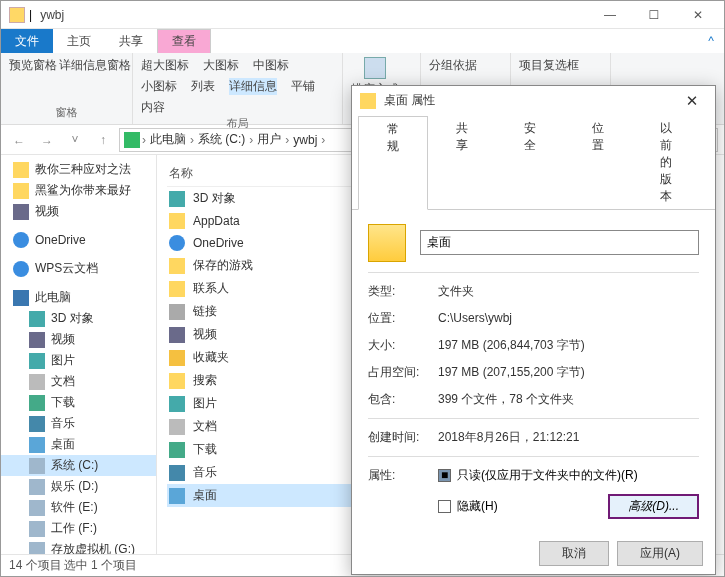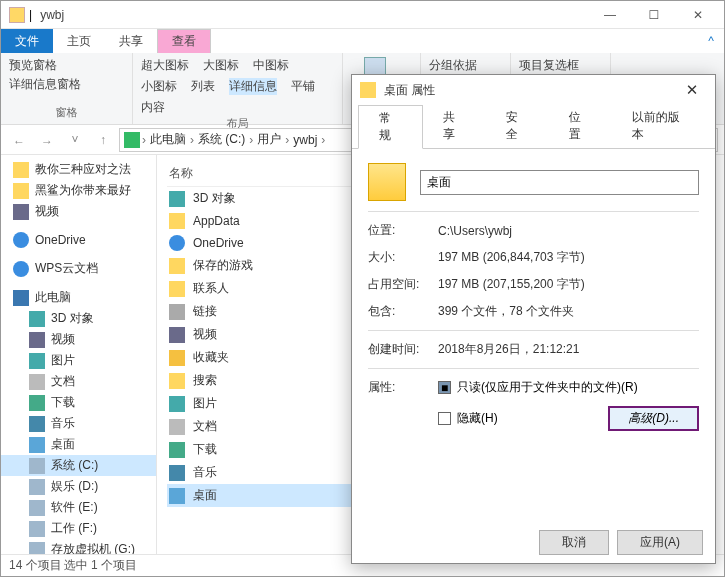--- a/index.html
+++ b/index.html
@@ -16,21 +16,21 @@
 .ribbon-tabs .tab.file { background: #1979ca; color: #fff; }
 .ribbon-tabs .tab.active { border: 1px solid #ccc; border-bottom: none; background: #f9a8d4; }
 .ribbon-tabs .expand { margin-left: auto; padding: 0 10px; display: flex; align-items: center; color: #1979ca; }
 
 .ribbon-body { height: 72px; background: #f5f6f7; border-bottom: 1px solid #ddd; display: flex; }
 .rgroup { border-right: 1px solid #e0e0e0; padding: 4px 8px; display: flex; flex-direction: column; justify-content: space-between; }
 .rgroup .glabel { text-align: center; color: #666; font-size: 11px; }
 .rgroup .gbody { display: flex; gap: 6px; align-items: flex-start; }
 .rbtn-lg { display: flex; flex-direction: column; align-items: center; width: 48px; gap: 2px; color: #444; }
 .rbtn-lg .ric { width: 22px; height: 22px; border: 1px solid #7aa; background: #cde; }
-.rlist { display: flex; flex-direction: column; gap: 2px; }
+.rlist { display: flex; flex-direction: row; gap: 2px; }
 .rlist span { color: #444; white-space: nowrap; }
 
 .addrbar { height: 30px; display: flex; align-items: center; padding: 2px 6px; gap: 4px; border-bottom: 1px solid #e5e5e5; }
 .addrbar .navbtn { width: 24px; height: 24px; display: flex; align-items: center; justify-content: center; color: #888; border-radius: 2px; }
 .addrbar .crumbs { flex: 1; height: 24px; border: 1px solid #ccc; display: flex; align-items: center; padding: 0 4px; gap: 2px; background: #fff; }
 .addrbar .crumbs .pc { width: 16px; height: 16px; background: #3b6; }
 .addrbar .crumbs .seg { color: #333; padding: 0 2px; }
 .addrbar .crumbs .ar { color: #777; }
 
 .main { display: flex; height: calc(100% - 28px - 24px - 72px - 30px - 22px); }
@@ -52,27 +52,27 @@
 
 .filelist { flex: 1; padding: 6px 10px; overflow: hidden; }
 .filelist .hdr { color: #555; padding: 4px 2px; border-bottom: 1px solid #eee; }
 .frow { display: flex; align-items: center; gap: 8px; padding: 3px 2px; color: #333; }
 .frow.sel { background: #cde8ff; }
 .frow .tic.star { background: #f5c040; }
 .frow .tic.link { background: #aaa; }
 
 .status { height: 22px; border-top: 1px solid #e5e5e5; display: flex; align-items: center; padding: 0 8px; color: #555; gap: 2px; }
 
-.dialog { position: absolute; left: 350px; top: 73px; width: 365px; height: 490px; background: #fff; border: 1px solid #888; box-shadow: 0 4px 18px rgba(0,0,0,.3); display: flex; flex-direction: column; }
+.dialog { position: absolute; left: 350px; top: 84px; width: 365px; height: 490px; background: #fff; border: 1px solid #888; box-shadow: 0 4px 18px rgba(0,0,0,.3); display: flex; flex-direction: column; }
 .dialog .dtitle { height: 30px; display: flex; align-items: center; padding: 0 8px; }
 .dialog .dtitle .dic { width: 16px; height: 16px; background: #ffd760; margin-right: 8px; }
 .dialog .dtitle .dlabel { flex: 1; color: #333; }
 .dialog .dtitle .dclose { width: 30px; text-align: center; color: #333; font-size: 15px; }
 .dialog .dtabs { display: flex; padding: 0 6px; border-bottom: 1px solid #ccc; }
-.dialog .dtabs .dtab { padding: 4px 20px; color: #333; }
+.dialog .dtabs .dtab { padding: 4px 28px; color: #333; }
 .dialog .dtabs .dtab.act { border: 1px solid #ccc; border-bottom: 1px solid #fff; margin-bottom: -1px; background: #fff; }
 .dialog .dbody { flex: 1; padding: 14px 16px; display: flex; flex-direction: column; gap: 10px; }
 .dialog .drow { display: flex; align-items: center; }
 .dialog .drow .k { width: 70px; color: #333; }
 .dialog .drow .v { color: #333; }
 .dialog .namebox { flex: 1; border: 1px solid #888; padding: 3px 6px; }
 .dialog .bigicon { width: 38px; height: 38px; background: linear-gradient(#ffe58a,#ffcc3d); border: 1px solid #d9a400; margin-right: 14px; }
 .dialog hr { border: none; border-top: 1px solid #ddd; }
 .dialog .chk { width: 13px; height: 13px; border: 1px solid #666; margin-right: 6px; display: inline-flex; align-items: center; justify-content: center; }
 .dialog .chk.filled { background: #7a95b0; }
@@ -327,20 +327,24 @@
     <div class="dtab">位置</div>
     <div class="dtab">以前的版本</div>
   </div>
   <div class="dbody">
     <div class="drow">
       <span class="bigicon"></span>
       <div class="namebox">桌面</div>
     </div>
     <hr>
     <div class="drow">
+        <span class="k">类型:</span>
+        <span class="v">文件夹</span>
+      </div>
+    <div class="drow">
         <span class="k">位置:</span>
         <span class="v">C:\Users\ywbj</span>
       </div>
     <div class="drow">
         <span class="k">大小:</span>
         <span class="v">197 MB (206,844,703 字节)</span>
       </div>
     <div class="drow">
         <span class="k">占用空间:</span>
         <span class="v">197 MB (207,155,200 字节)</span>

